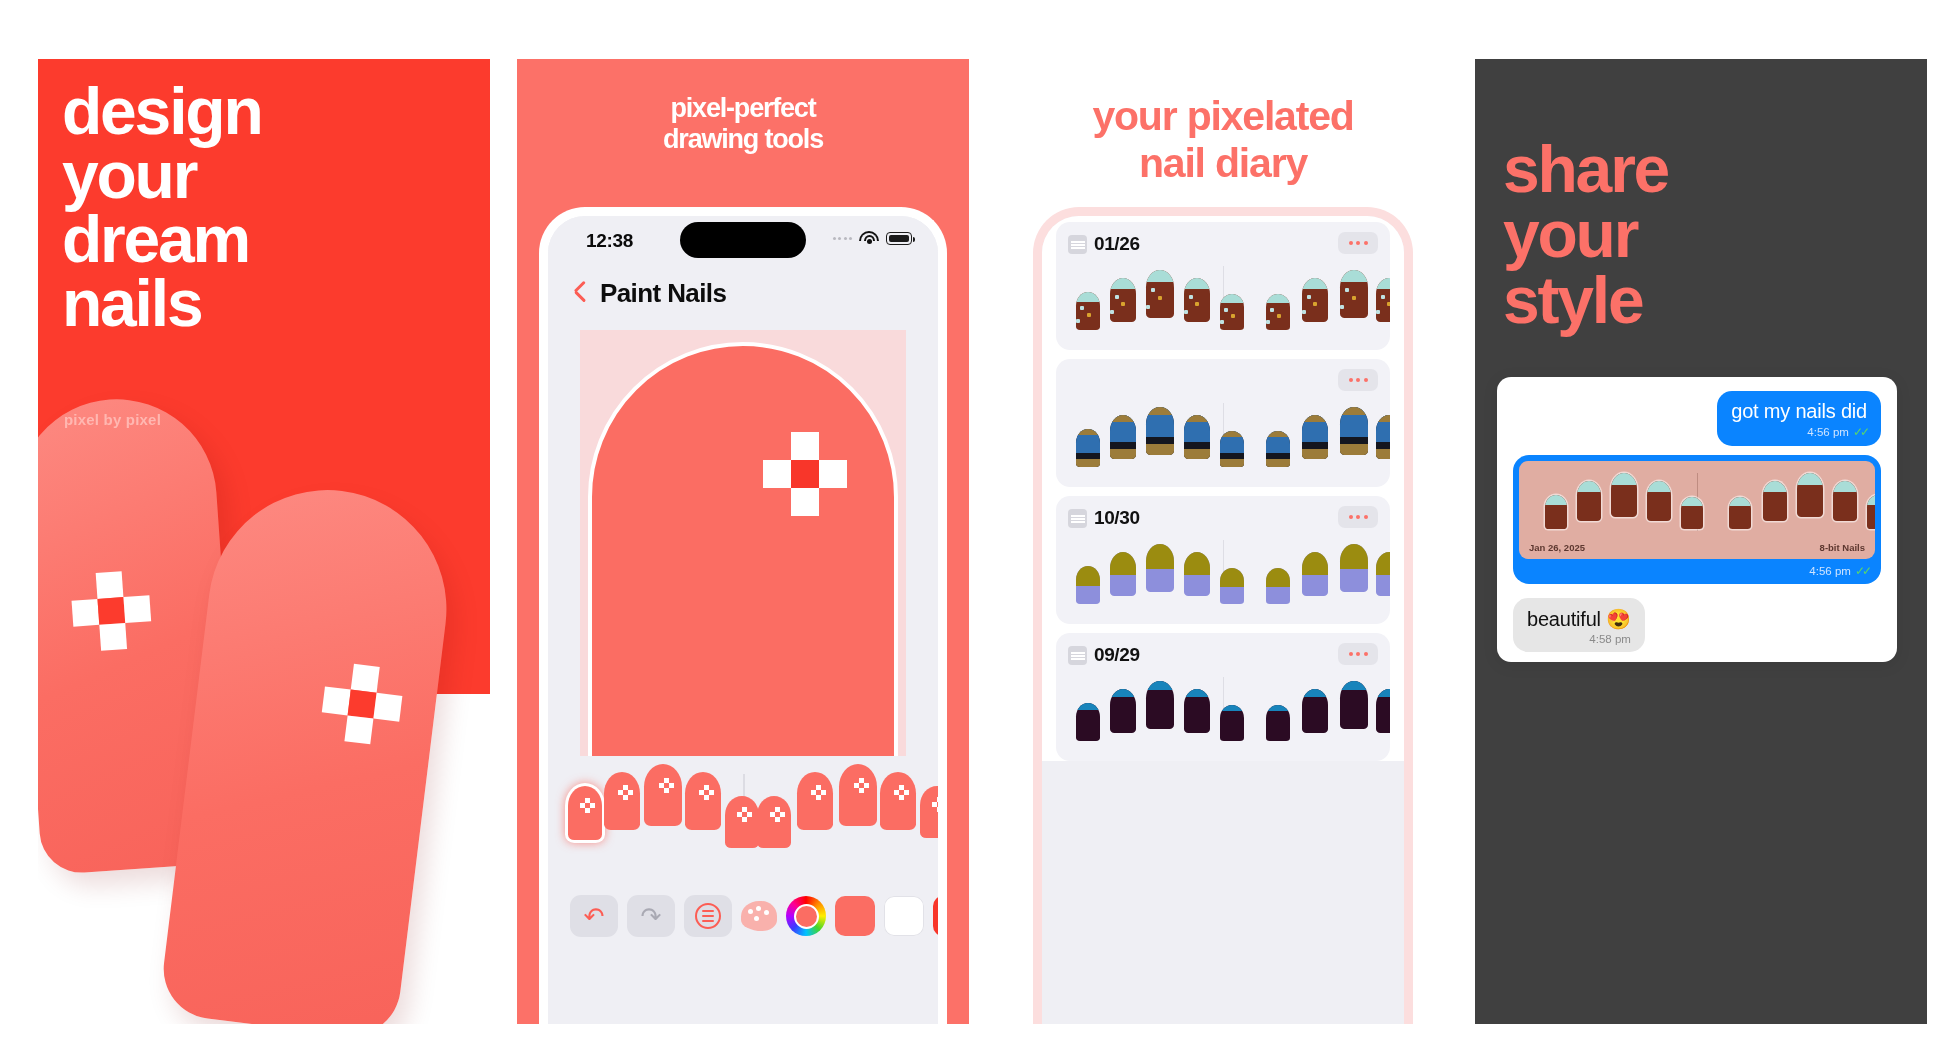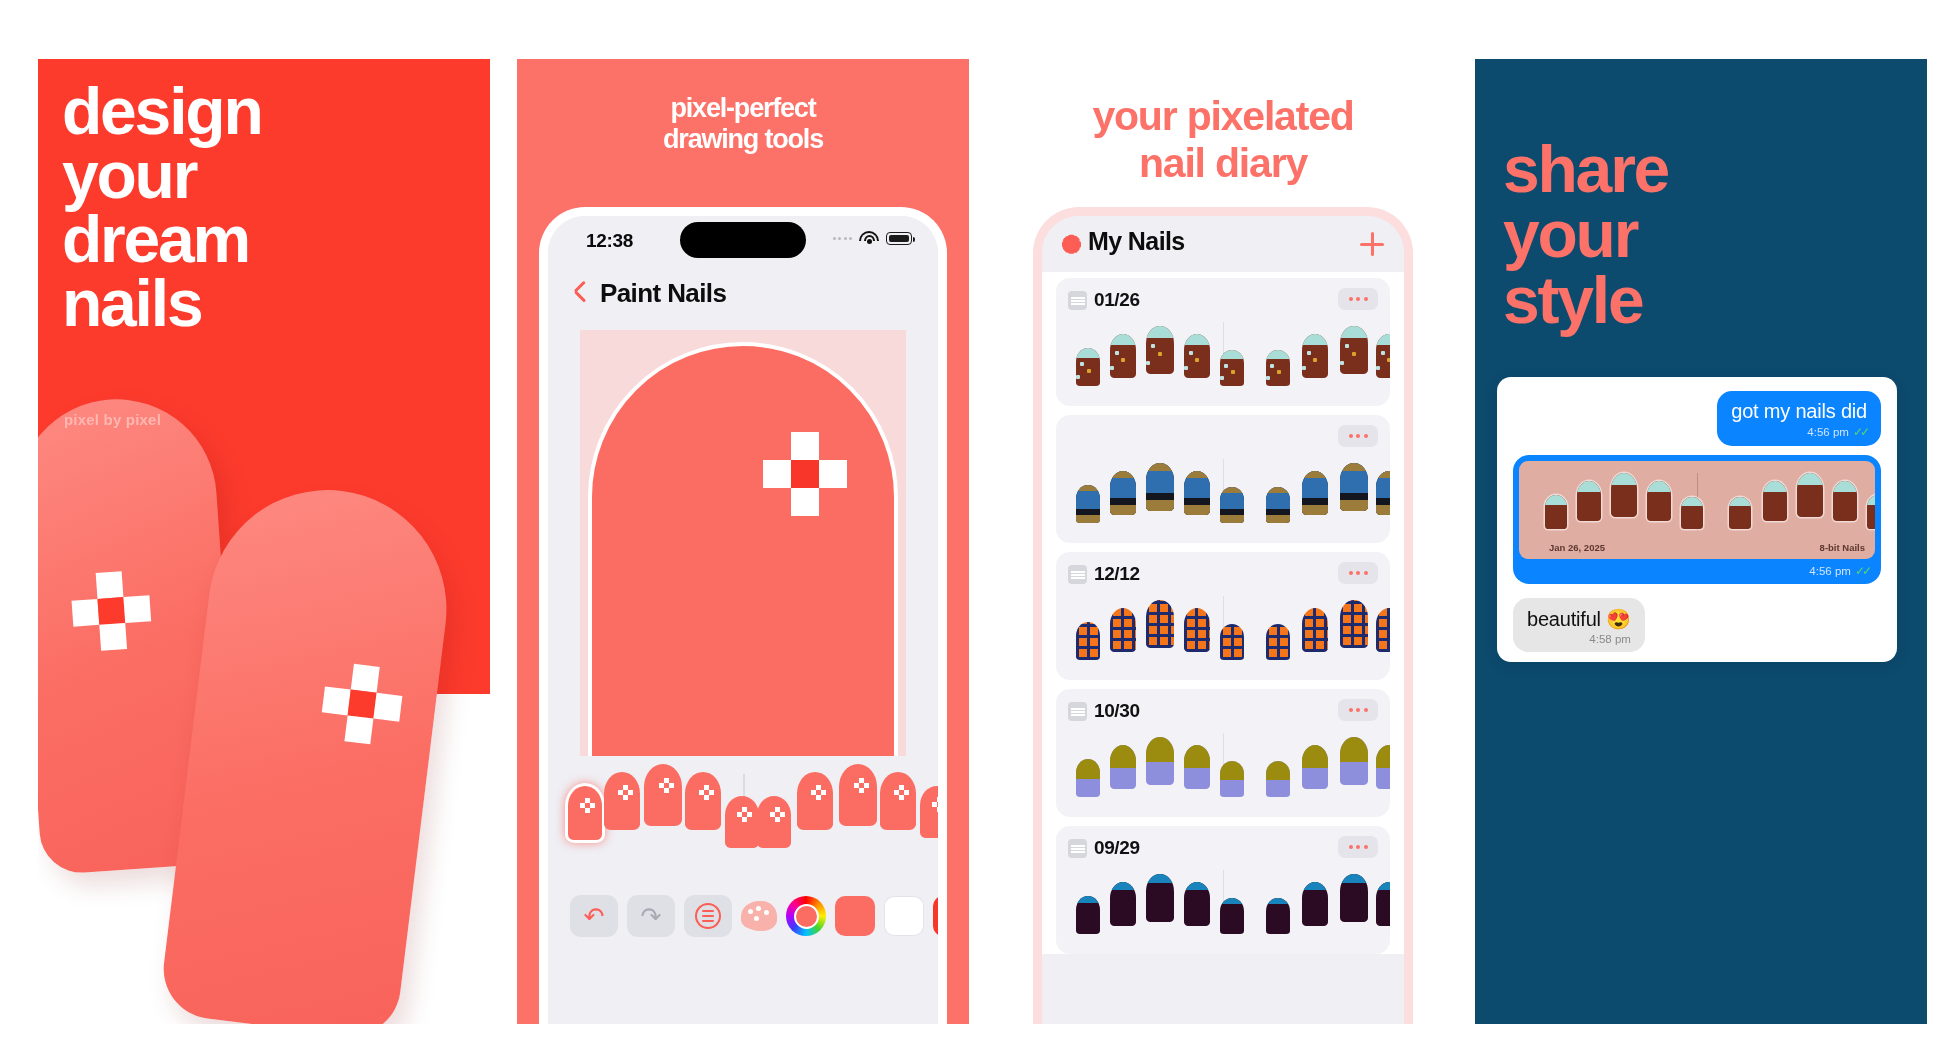--- a/index.html
+++ b/index.html
@@ -16,21 +16,21 @@
     display: flex;
     align-items: center;
   }
 
   
   .panel { position: relative; overflow: hidden; height: 965px; margin-top: 38px; }
 
   #panel1 { width: 452px; margin-left: 38px; background: #fc3b2d; }
   #panel2 { width: 452px; margin-left: 27px; background: #fc7168; }
   #panel3 { width: 380px; margin-left: 64px; background: #ffffff; }
-  #panel4 { width: 452px; margin-left: 62px; background: #0c4a6e; }
+  #panel4 { width: 452px; margin-left: 62px; background: #404040; }
 
   
   .p1-head {
     position: absolute; left: 24px; top: 20px; right: 14px;
     color: #ffffff;
     font-size: 66px; line-height: 0.97; font-weight: 800;
     letter-spacing: -2.2px;
   }
   .p1-sub {
     position: absolute; left: 26px; top: 352px;
@@ -218,21 +218,21 @@
   .bub.in  { background: #e6e6e6; color: #111; padding: 9px 14px 7px; width: fit-content; max-width: 88%; }
   .bub-text { font-size: 20px; font-weight: 400; letter-spacing: -.2px; white-space: nowrap; }
   .bub-meta { text-align: right; font-size: 11.5px; margin-top: 2px; display: flex; align-items: center; justify-content: flex-end; gap: 4px; }
   .bub.out .bub-meta { color: #cfe4ff; }
   .bub.in .bub-meta { color: #8a8a8a; }
   .ticks { color: #59d66b; font-size: 12px; letter-spacing: -3px; }
   .photobub { background: #0a84ff; border-radius: 16px; padding: 6px 6px 2px; margin-top: 9px; width: 100%; }
   .photo { background: #e0ada2; border-radius: 9px; height: 98px; position: relative; overflow: hidden; }
   .photo .divider { position: absolute; left: 50%; top: 12px; width: 1.2px; height: 58px; background: rgba(130,80,70,.35); }
   .photo-cap { position: absolute; bottom: 6px; font-size: 9.5px; font-weight: 700; color: #5d3830; }
-  .photo-cap.l { left: 10px; margin-left: 20px; } .photo-cap.r { right: 10px; }
+  .photo-cap.l { left: 10px; } .photo-cap.r { right: 10px; }
 </style>
 </head>
 <body>
 
 <div class="stage">
 
   <div class="panel" id="panel1">
     <div class="p1-white-floor"></div>
     <div class="p1-nail a">
       <div class="pixcross" style="left:48px;top:172px;">
@@ -417,34 +417,20 @@
       </div>
     </div>
   </div>
 
   <div class="panel" id="panel3">
     <div class="p3-head" style="white-space:pre-line">your pixelated
 nail diary</div>
 
     <div class="phone" id="phone3">
 
-      <div class="p3-nav">
-        <div class="gear">
-            <b></b>
-            <b></b>
-            <b></b>
-            <b></b>
-            <i></i>
-          </div>
-        <div class="p3-title">My Nails</div>
-        <div class="p3-plus">
-            <b></b>
-            <b></b>
-          </div>
-      </div>
 
       <div class="diarylist" id="diarylist">
           <div class="diary-card">
             <div class="dc-head">
               <span class="cal"></span>
               <span class="dc-date">01/26</span>
             </div>
             <div class="dots-btn">
               <s></s>
               <s></s>
@@ -554,43 +540,20 @@
               <div class="dnail" style="left: 246px; top: 20px; width: 26px; height: 44px; background: rgb(20, 22, 31);">
                 <u style="top: 0px; height: 62%; background: rgb(47, 111, 176);"></u>
                 <u style="bottom: 0px; height: 22%; background: rgb(156, 124, 58);"></u>
                 <u style="top: 0px; height: 16%; background: rgb(156, 124, 58);"></u>
               </div>
               <div class="dnail" style="left: 210px; top: 36px; width: 24px; height: 36px; background: rgb(20, 22, 31);">
                 <u style="top: 0px; height: 62%; background: rgb(47, 111, 176);"></u>
                 <u style="bottom: 0px; height: 22%; background: rgb(156, 124, 58);"></u>
                 <u style="top: 0px; height: 16%; background: rgb(156, 124, 58);"></u>
               </div>
-            </div>
-          </div>
-          <div class="diary-card">
-            <div class="dc-head">
-              <span class="cal"></span>
-              <span class="dc-date">12/12</span>
-            </div>
-            <div class="dots-btn">
-              <s></s>
-              <s></s>
-              <s></s>
-            </div>
-            <div class="nails-row">
-              <div class="divider"></div>
-              <div class="dnail" style="left: 20px; top: 34px; width: 24px; height: 38px; background: repeating-linear-gradient(90deg, rgb(30, 42, 110) 0px, rgb(30, 42, 110) 3px, transparent 3px, transparent 11px), repeating-linear-gradient(0deg, rgb(30, 42, 110) 0px, rgb(30, 42, 110) 3px, transparent 3px, transparent 11px) rgb(244, 117, 26);"></div>
-              <div class="dnail" style="left: 54px; top: 20px; width: 26px; height: 44px; background: repeating-linear-gradient(90deg, rgb(30, 42, 110) 0px, rgb(30, 42, 110) 3px, transparent 3px, transparent 11px), repeating-linear-gradient(0deg, rgb(30, 42, 110) 0px, rgb(30, 42, 110) 3px, transparent 3px, transparent 11px) rgb(244, 117, 26);"></div>
-              <div class="dnail" style="left: 90px; top: 12px; width: 28px; height: 48px; background: repeating-linear-gradient(90deg, rgb(30, 42, 110) 0px, rgb(30, 42, 110) 3px, transparent 3px, transparent 11px), repeating-linear-gradient(0deg, rgb(30, 42, 110) 0px, rgb(30, 42, 110) 3px, transparent 3px, transparent 11px) rgb(244, 117, 26);"></div>
-              <div class="dnail" style="left: 128px; top: 20px; width: 26px; height: 44px; background: repeating-linear-gradient(90deg, rgb(30, 42, 110) 0px, rgb(30, 42, 110) 3px, transparent 3px, transparent 11px), repeating-linear-gradient(0deg, rgb(30, 42, 110) 0px, rgb(30, 42, 110) 3px, transparent 3px, transparent 11px) rgb(244, 117, 26);"></div>
-              <div class="dnail" style="left: 164px; top: 36px; width: 24px; height: 36px; background: repeating-linear-gradient(90deg, rgb(30, 42, 110) 0px, rgb(30, 42, 110) 3px, transparent 3px, transparent 11px), repeating-linear-gradient(0deg, rgb(30, 42, 110) 0px, rgb(30, 42, 110) 3px, transparent 3px, transparent 11px) rgb(244, 117, 26);"></div>
-              <div class="dnail" style="left: 320px; top: 20px; width: 26px; height: 44px; background: repeating-linear-gradient(90deg, rgb(30, 42, 110) 0px, rgb(30, 42, 110) 3px, transparent 3px, transparent 11px), repeating-linear-gradient(0deg, rgb(30, 42, 110) 0px, rgb(30, 42, 110) 3px, transparent 3px, transparent 11px) rgb(244, 117, 26);"></div>
-              <div class="dnail" style="left: 284px; top: 12px; width: 28px; height: 48px; background: repeating-linear-gradient(90deg, rgb(30, 42, 110) 0px, rgb(30, 42, 110) 3px, transparent 3px, transparent 11px), repeating-linear-gradient(0deg, rgb(30, 42, 110) 0px, rgb(30, 42, 110) 3px, transparent 3px, transparent 11px) rgb(244, 117, 26);"></div>
-              <div class="dnail" style="left: 246px; top: 20px; width: 26px; height: 44px; background: repeating-linear-gradient(90deg, rgb(30, 42, 110) 0px, rgb(30, 42, 110) 3px, transparent 3px, transparent 11px), repeating-linear-gradient(0deg, rgb(30, 42, 110) 0px, rgb(30, 42, 110) 3px, transparent 3px, transparent 11px) rgb(244, 117, 26);"></div>
-              <div class="dnail" style="left: 210px; top: 36px; width: 24px; height: 36px; background: repeating-linear-gradient(90deg, rgb(30, 42, 110) 0px, rgb(30, 42, 110) 3px, transparent 3px, transparent 11px), repeating-linear-gradient(0deg, rgb(30, 42, 110) 0px, rgb(30, 42, 110) 3px, transparent 3px, transparent 11px) rgb(244, 117, 26);"></div>
             </div>
           </div>
           <div class="diary-card">
             <div class="dc-head">
               <span class="cal"></span>
               <span class="dc-date">10/30</span>
             </div>
             <div class="dots-btn">
               <s></s>
               <s></s>

